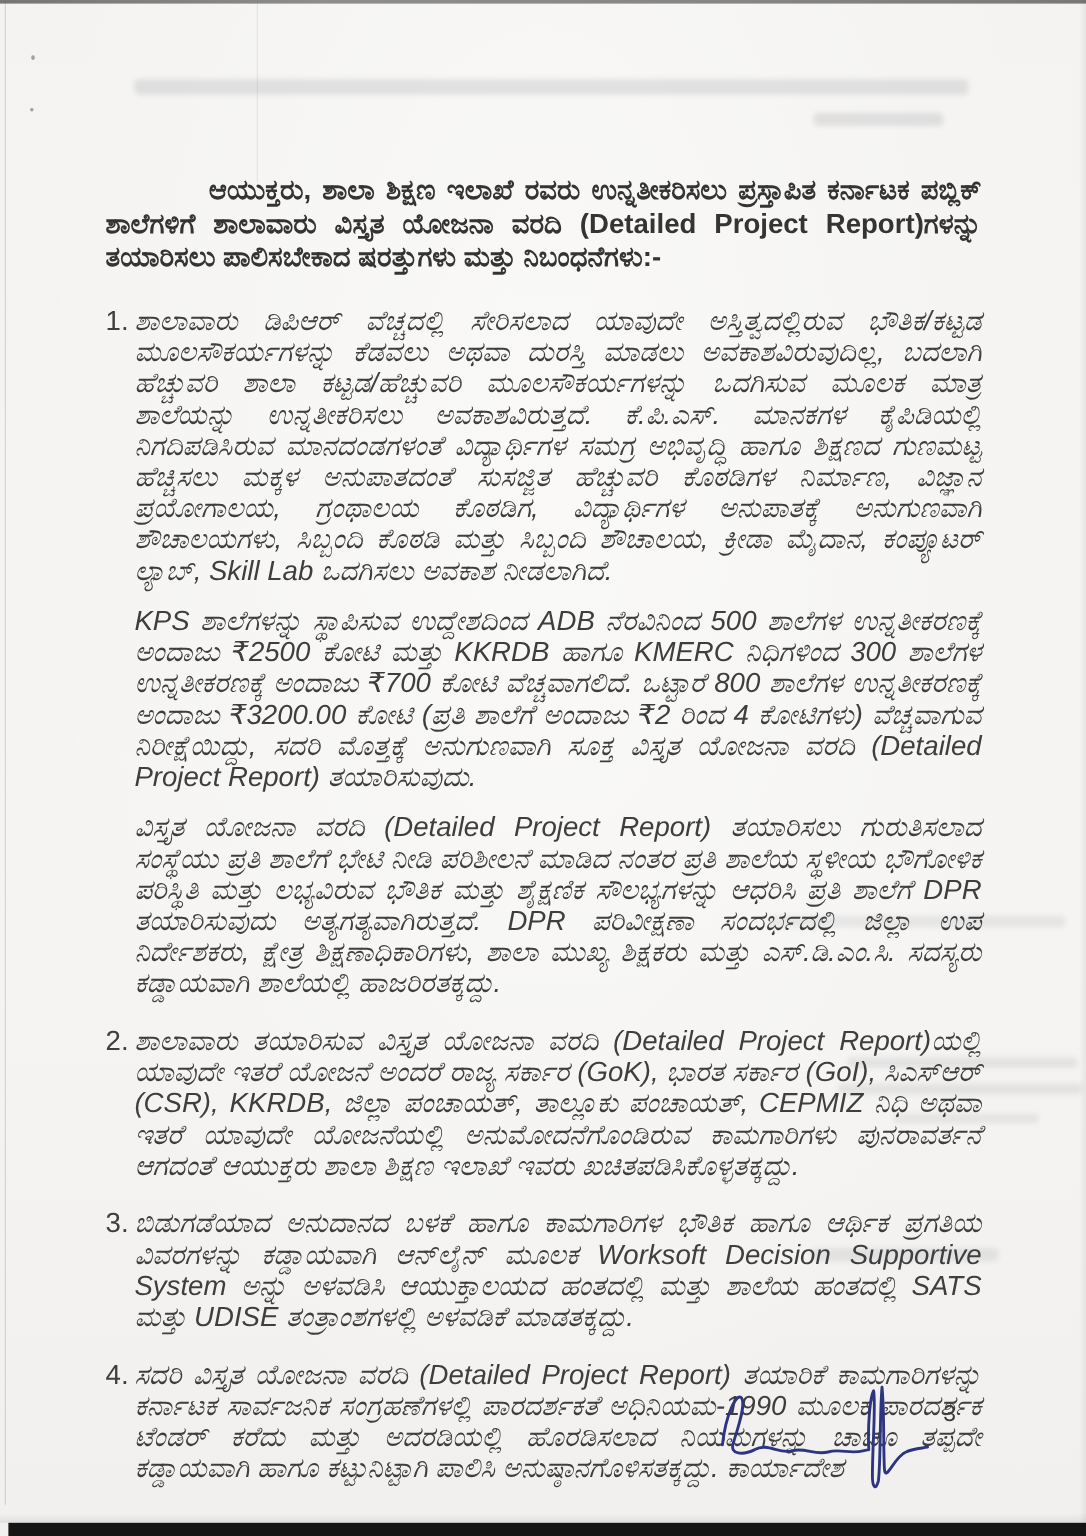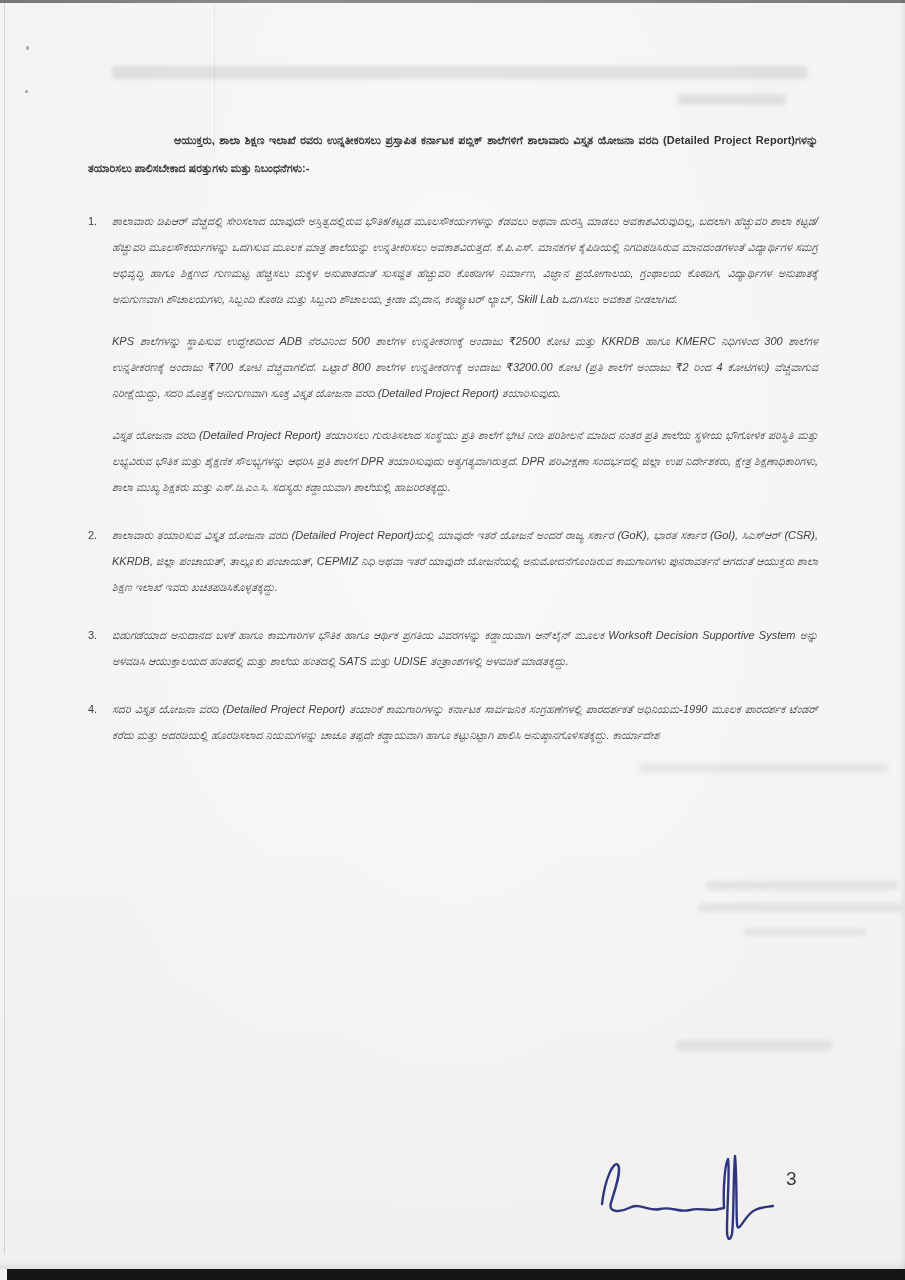--- a/index.html
+++ b/index.html
@@ -59,24 +59,24 @@
   .bleed.b6 { left: 744px; top: 928px; width: 122px; height: 8px;  opacity: .7; }
   .bleed.b7 { left: 676px; top: 1040px; width: 156px; height: 11px; opacity: .8; }
   .speck { position: absolute; background: rgba(60,60,60,0.45); border-radius: 50%; }
   .speck.s1 { left: 26px; top: 46px; width: 3px; height: 4px; }
   .speck.s2 { left: 25px; top: 90px; width: 3px; height: 3px; }
 
   
   .content {
     position: absolute;
     left: 88px;
-    top: 126px;
+    top: 144px;
     width: 730px;
     color: #3e3e3e;
-    font-size: 11px;
+    font-size: 23px;
     line-height: 26px;
     text-align: justify;
   }
   .heading {
     font-weight: bold;
     color: #343434;
     text-indent: 86px;
     margin-bottom: 26px;
     line-height: 28px;
   }

